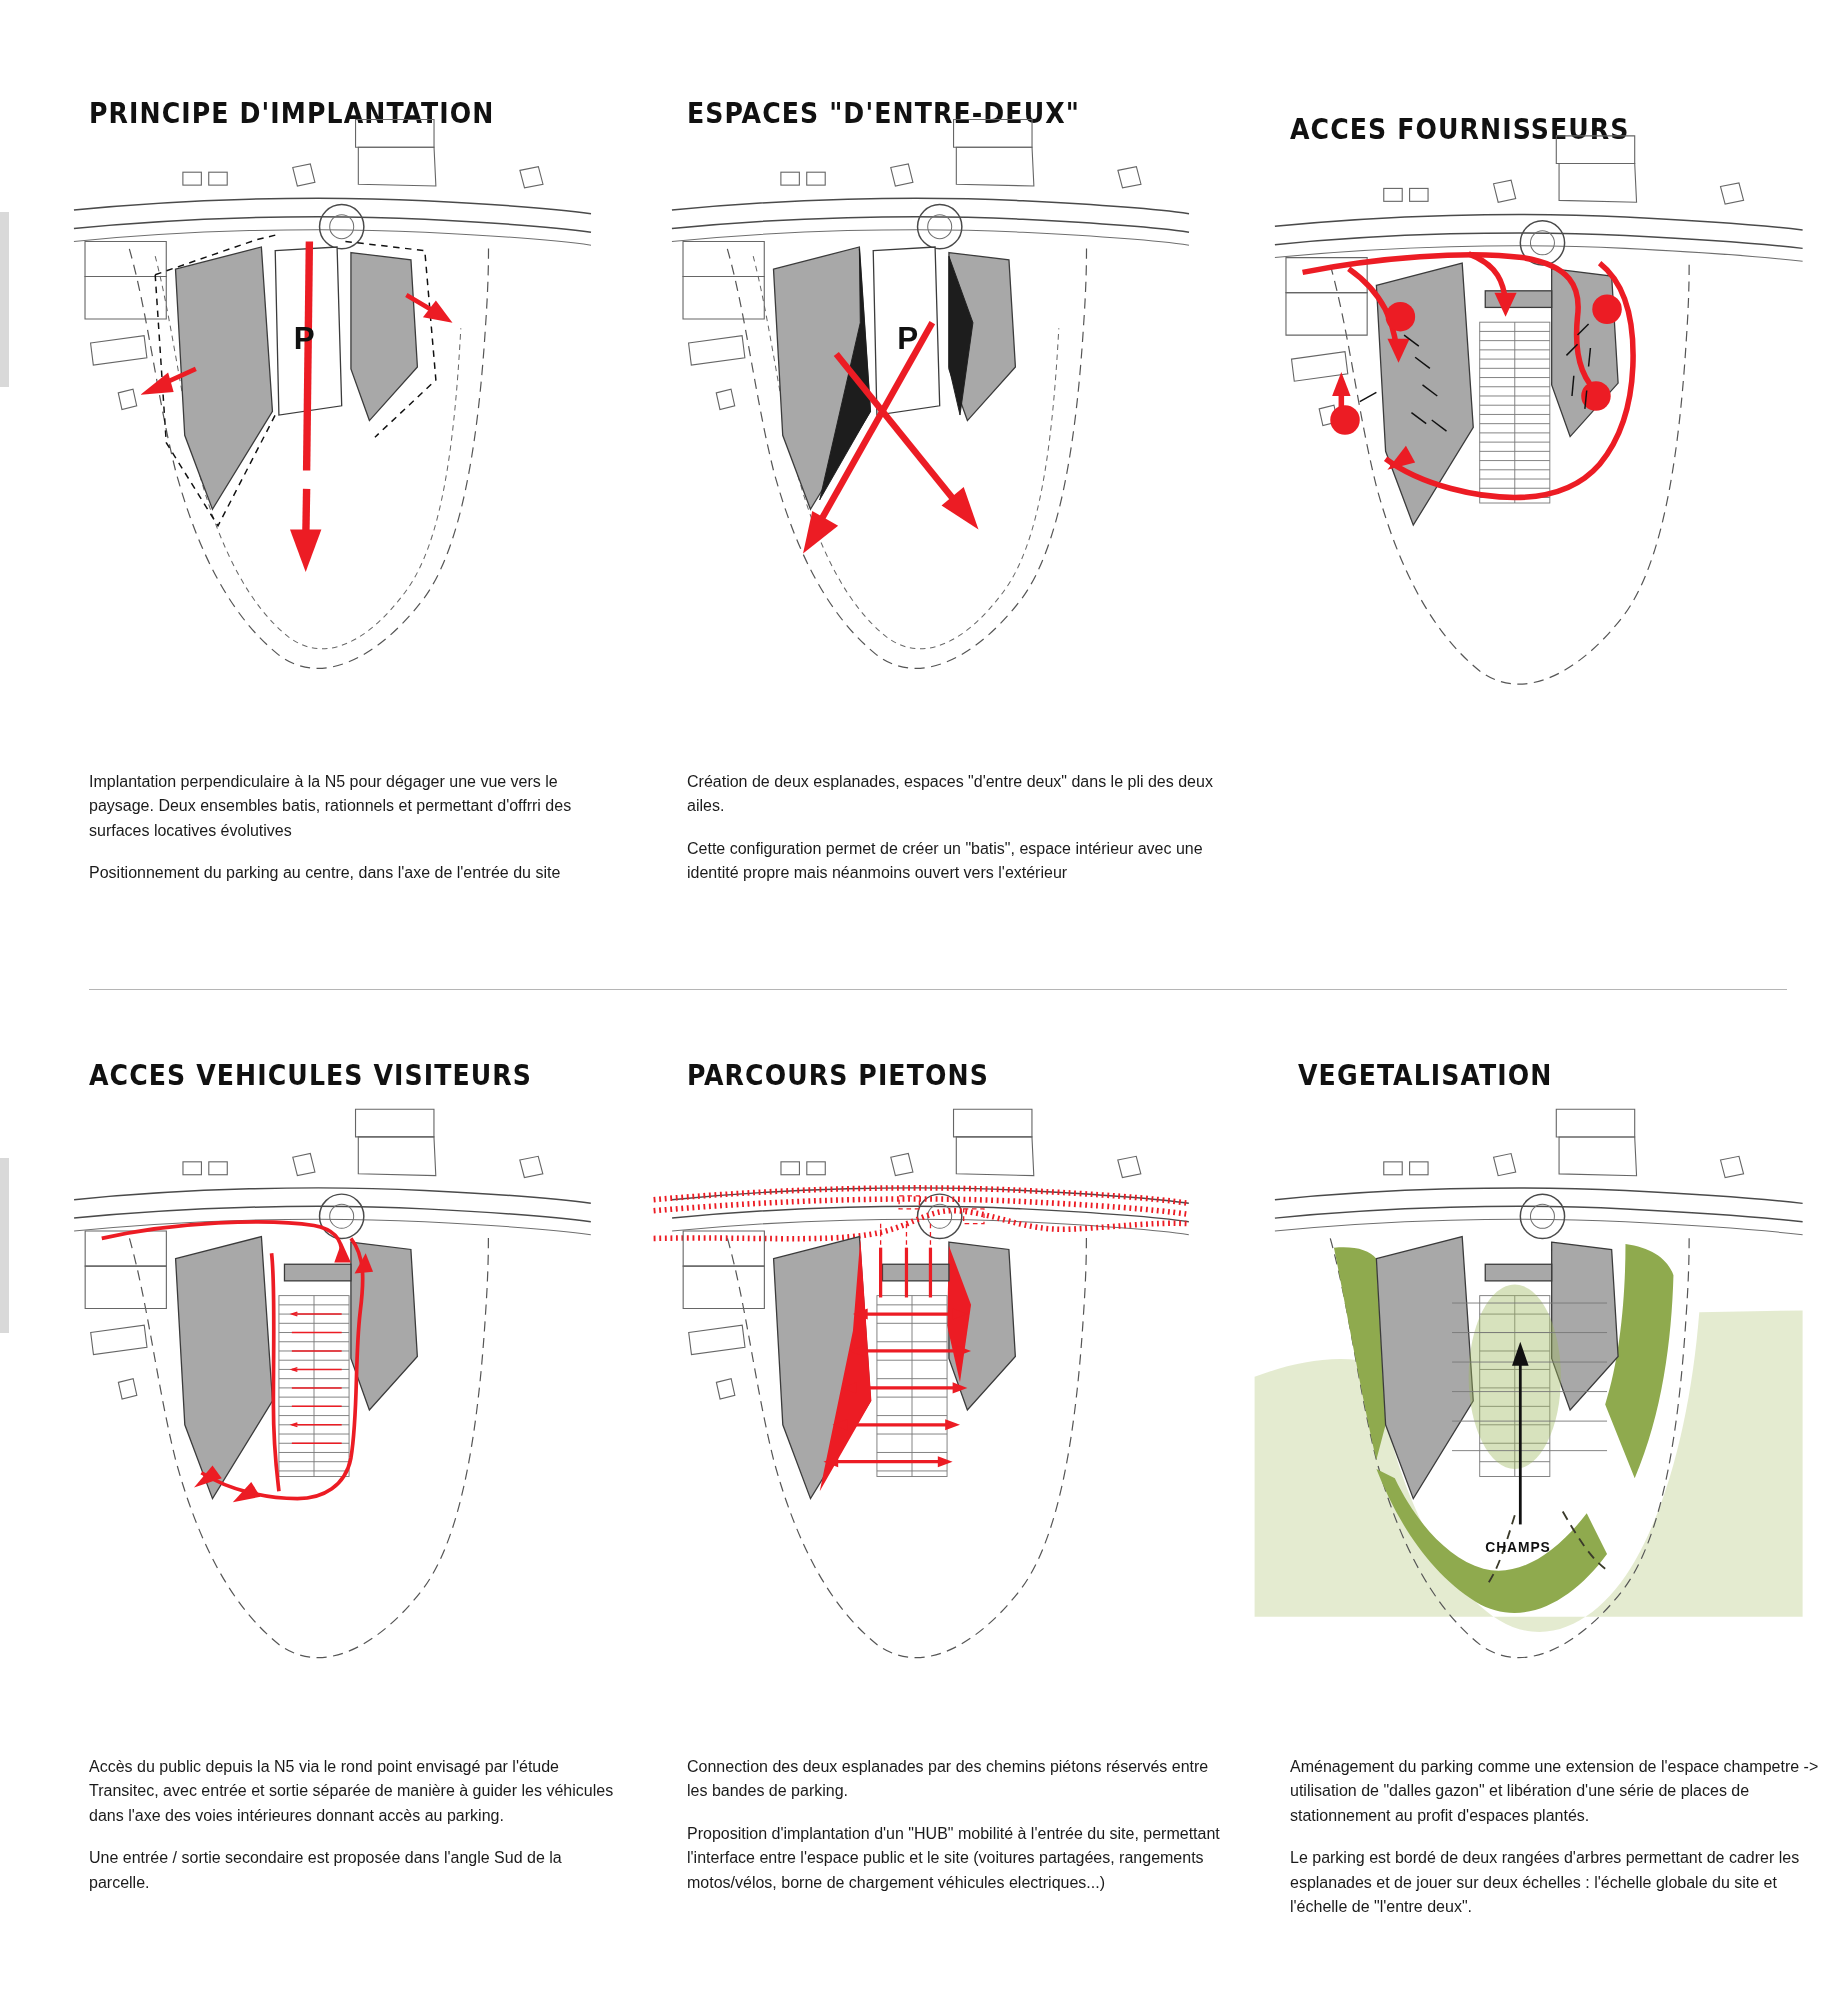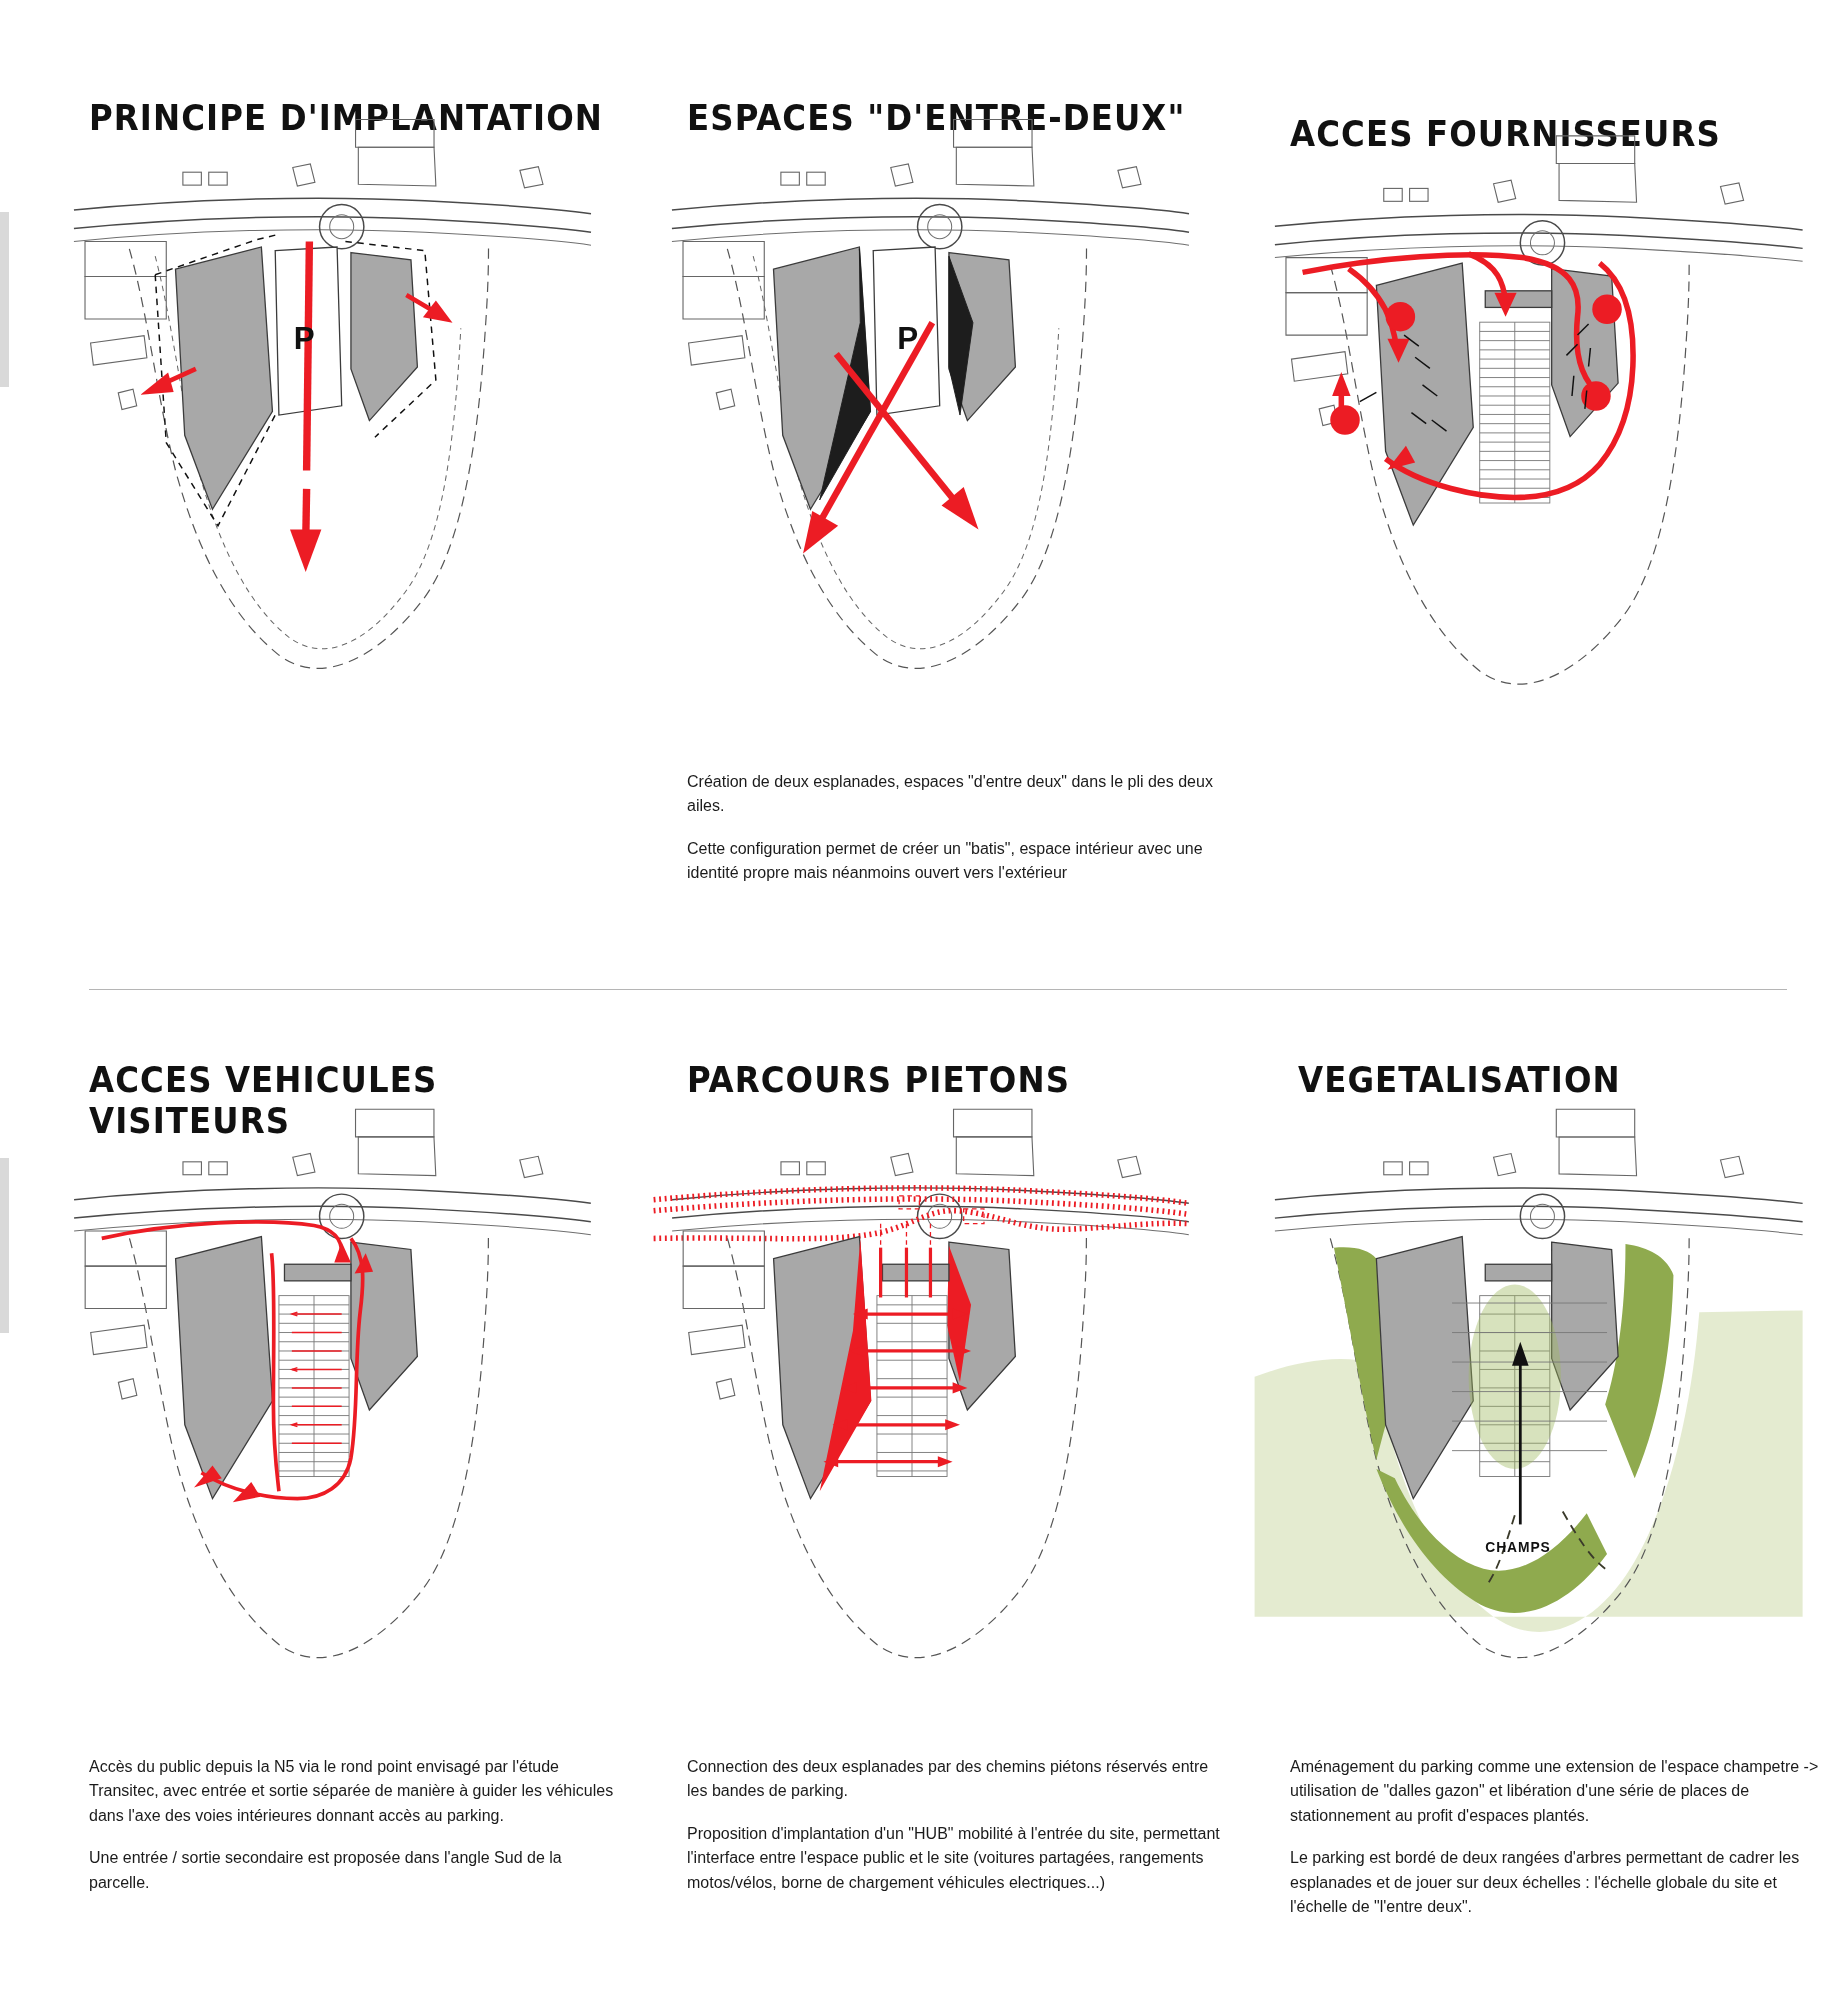--- a/index.html
+++ b/index.html
@@ -1,20 +1,20 @@
 <!DOCTYPE html>
 <html style="font-size:14.8px"><head>
 <meta charset="utf-8">
 <style>
   html,body{margin:0;padding:0;background:#ffffff;}
   body{width:1846px;height:1999px;font-family:"Liberation Sans",sans-serif;color:#1a1a1a;overflow:hidden;}
   .sheet{position:relative;width:1846px;height:1999px;background:#fff;}
   .edge-mark{position:absolute;left:0;width:9.2px;background:#d9d9d9;}
   .panel{position:absolute;}
-  .panel-title{font-size:36px;letter-spacing:1.1px;font-weight:600;color:#111;
+  .panel-title{font-size:28px;letter-spacing:1.1px;font-weight:600;color:#111;
     font-family:"DejaVu Sans Condensed","Liberation Sans",sans-serif;}
   .divider{position:absolute;height:0.9px;background:#b5b5b5;}
   .caption{font-size:16px;line-height:1.52;color:#1b1b1b;}
   .caption p{margin:0 0 18.5px 0;}
   .caption p:last-child{margin-bottom:0;}
   .figure{position:absolute;}
   svg{display:block;overflow:visible;}
   .road{fill:none;stroke:#4a4a4a;stroke-width:1.6;}
   .roadthin{fill:none;stroke:#6f6f6f;stroke-width:1.1;}
   .dash{fill:none;stroke:#555;stroke-width:1.3;stroke-dasharray:11 7;}
@@ -78,20 +78,24 @@
         <path class="red" stroke-width="8" d="M295,112 L292,360"></path>
         <path class="red" stroke-width="8" d="M292,380 L291,440"></path>
         <polygon class="redfill" points="291,470 274,424 308,424"></polygon>
         <path class="red" stroke-width="5" d="M172,250 L128,270"></path>
         <polygon class="redfill" points="112,278 142,254 148,275"></polygon>
         <path class="red" stroke-width="5" d="M400,170 L434,190"></path>
         <polygon class="redfill" points="450,200 418,194 432,176"></polygon>
         <text class="plabel" x="278" y="228">P</text>
       </svg>
     </div>
+    <div class="caption" style="position:absolute;left:89px;top:770px;width:526px;">
+      <p>Implantation perpendiculaire à la N5 pour dégager une vue vers le paysage. Deux ensembles batis, rationnels et permettant d'offrri des surfaces locatives évolutives</p>
+      <p>Positionnement du parking au centre, dans l'axe de l'entrée du site</p>
+    </div>
   </div>
 
   <div class="panel" style="left:615px;top:0;width:615px;height:988px;">
     <div class="panel-title" style="position:absolute;left:72px;top:97px;">ESPACES "D'ENTRE-DEUX"</div>
     <div class="figure" style="left:20px;top:138px;">
       <svg width="554" height="591" viewBox="0 0 600 640">
         <path class="ctxline" d="M345,10 L345,-20 L430,-20 L430,10 Z"></path>
         <path class="ctxline" d="M348,50 L348,10 L430,10 L432,52 Z"></path>
         <rect class="ctxline" x="158" y="37" width="20" height="14"></rect>
         <rect class="ctxline" x="186" y="37" width="20" height="14"></rect>

